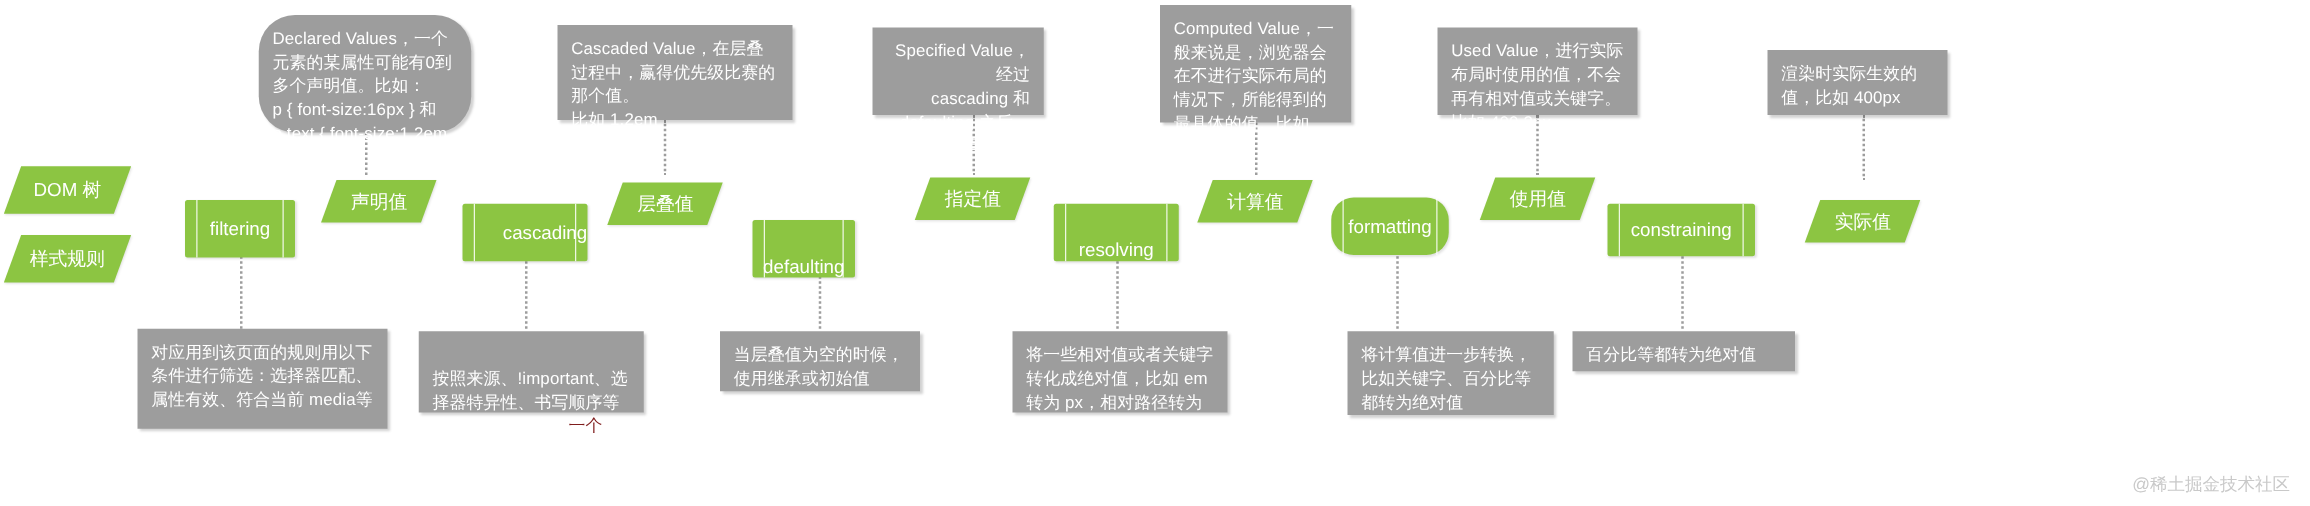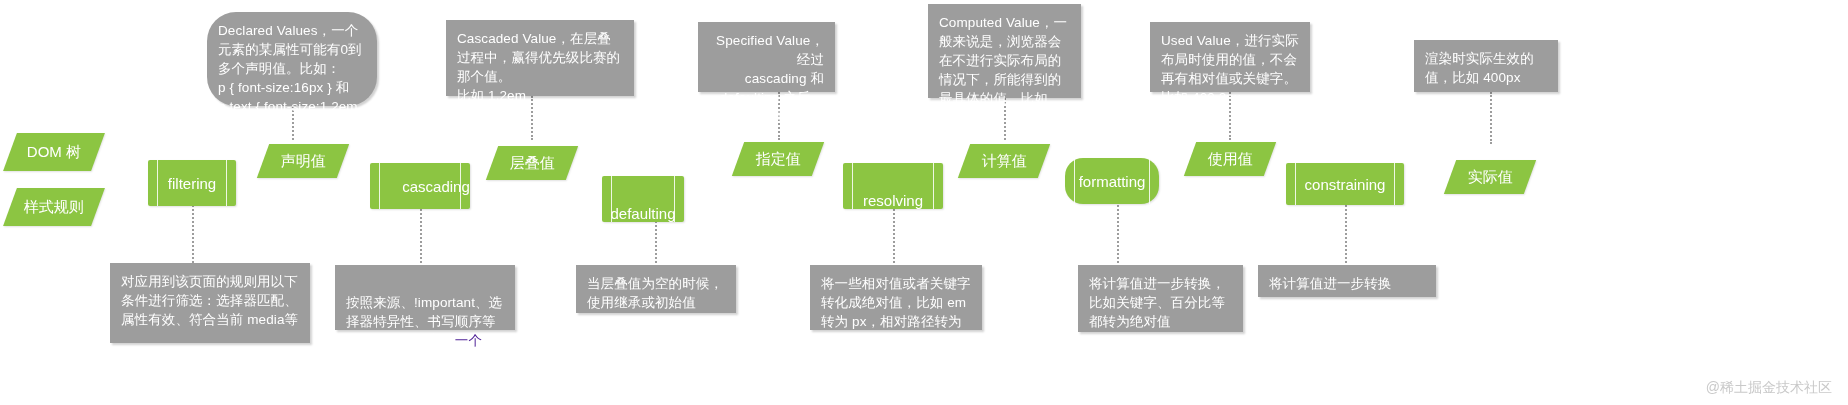--- a/index.html
+++ b/index.html
@@ -18,21 +18,21 @@
     background:#9d9d9d;
     color:#ffffff;
     font-size:13.5px;
     line-height:19px;
     padding:9px 11px 10px 11px;
     box-sizing:border-box;
     box-shadow:2px 2px 2px rgba(0,0,0,0.18);
     white-space:pre-line;
     letter-spacing:0.1px;
   }
-  .note .hl{color:#4c1d95;}
+  .note .hl{color:#7f1d1d;}
 
   
   .proc{
     position:absolute;
     background:#8cc542;
     color:#ffffff;
     font-size:15px;
     display:flex;
     align-items:center;
     justify-content:center;
@@ -178,17 +178,17 @@
   <div class="note" style="left:335px;top:265px;width:180px;height:65px;">
     <span>按照来源、!important、选择器特异性、书写顺序等选出优先级最高的</span><span class="hl">一个</span><span>属性值</span>
   </div>
 
   <div class="note" style="left:576px;top:265px;width:160px;height:48px;">当层叠值为空的时候，使用继承或初始值</div>
 
   <div class="note" style="left:810px;top:265px;width:172px;height:65px;">将一些相对值或者关键字转化成绝对值，比如 em 转为 px，相对路径转为绝对路径</div>
 
   <div class="note" style="left:1030px;top:265px;width:165px;height:67px;margin-left:48px;">将计算值进一步转换，比如关键字、百分比等都转为绝对值</div>
 
-  <div class="note" style="left:1258px;top:265px;width:178px;height:32px;">将计算值进一步转换</div>
+  <div class="note" style="left:1258px;top:265px;width:178px;height:32px;">百分比等都转为绝对值</div>
 
   <div class="watermark">@稀土掘金技术社区</div>
 
 </div>
 
 </body></html>

